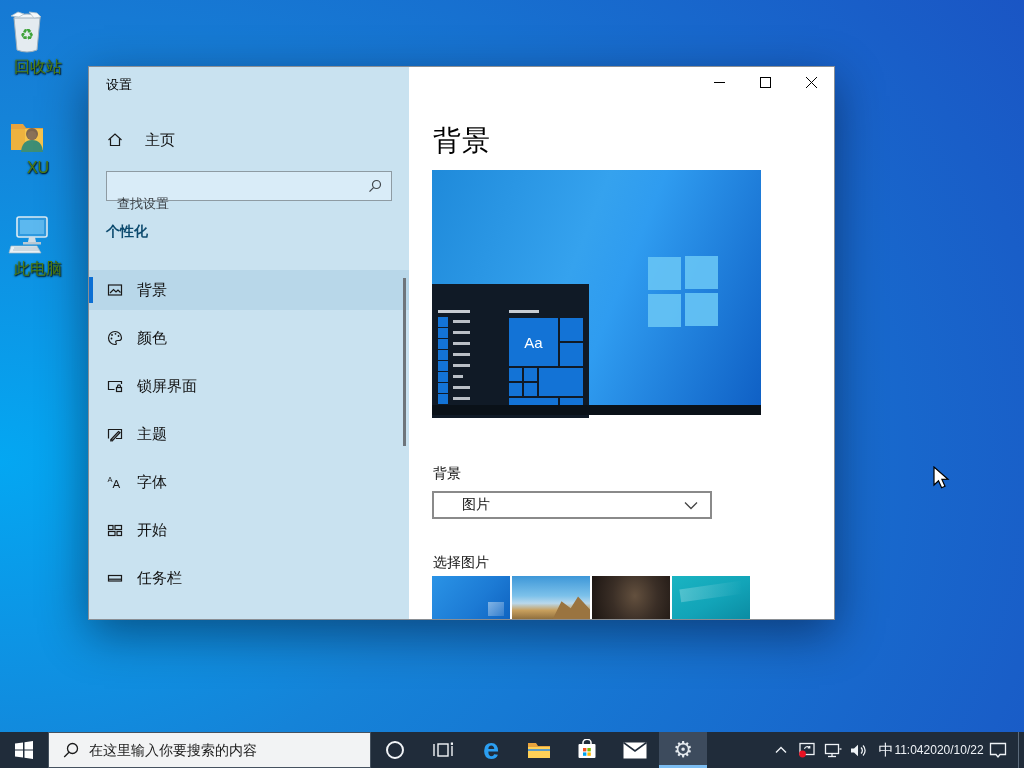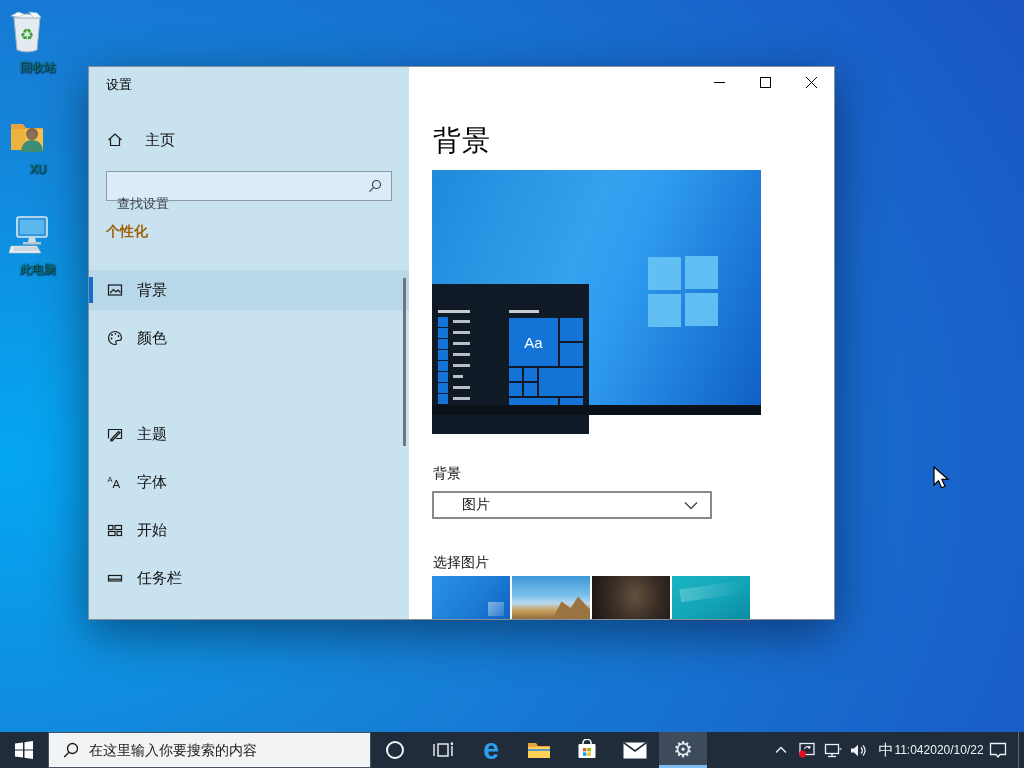--- a/index.html
+++ b/index.html
@@ -6,21 +6,21 @@
   html,body { width:1024px; height:768px; overflow:hidden; }
   body {
     font-family:"Liberation Sans","DejaVu Sans",sans-serif;
     position:relative;
     background:radial-gradient(ellipse 1200px 900px at 0% 60%, #04a7f2 0%, #1583d8 38%, #1a55c4 100%);
   }
 
   
   .desk-icon { position:absolute; width:62px; text-align:center; cursor:default; }
   .desk-icon .glyph { display:block; margin:0 auto 3px; }
-  .desk-icon .lbl { color:#0f766e; font-size:12px; text-shadow:0 1px 2px rgba(0,0,0,.85), 1px 1px 1px rgba(0,0,0,.6); }
+  .desk-icon .lbl { color:#4d7c0f; font-size:16px; text-shadow:0 1px 2px rgba(0,0,0,.85), 1px 1px 1px rgba(0,0,0,.6); }
   #icon-recycle { left:7px; top:10px; }
   #icon-xu      { left:7px; top:116px; }
   #icon-pc      { left:7px; top:214px; }
 
   
   .win {
     position:absolute; left:88px; top:66px; width:747px; height:554px;
     display:flex; background:#fff;
     border:1px solid rgba(40,50,60,.55);
     box-shadow:0 14px 45px rgba(0,0,20,.45);
@@ -35,21 +35,21 @@
     background:#d9ecf8; border:1px solid #8e9ba3; display:flex; align-items:center;
   }
   .side-search input {
     flex:1; border:none; background:transparent; outline:none;
     font-size:13px; color:#222; padding:0 6px 0 10px;
     font-family:"Liberation Sans","DejaVu Sans",sans-serif;
     margin-top:35px;
   }
   .side-search input::placeholder { color:#3a3f44; opacity:1; }
   .side-search .mag { margin-right:9px; flex:none; }
-  .section-hdr { position:absolute; left:17px; top:156px; font-size:14px; font-weight:bold; color:#a16207; }
+  .section-hdr { position:absolute; left:17px; top:156px; font-size:14px; font-weight:bold; color:#0c4a6e; }
   .nav-item {
     position:absolute; left:0; width:320px; height:40px;
     display:flex; align-items:center; cursor:pointer;
   }
   .nav-item.sel { background:rgba(170,205,228,.55); }
   .nav-item.sel::before {
     content:""; position:absolute; left:0; top:7px; bottom:7px; width:4px; background:#0b6fd4;
   }
   .nav-ic { width:16px; height:16px; margin-left:18px; flex:none; }
   .nav-lbl { margin-left:14px; font-size:15px; color:#111; }
@@ -60,21 +60,21 @@
   .caption-btns { position:absolute; top:0; right:0; height:30px; display:flex; }
   .cap-btn { width:46px; height:30px; display:flex; align-items:center; justify-content:center; cursor:pointer; background:transparent; border:none; }
   .page-title { position:absolute; left:24px; top:55px; font-size:28px; font-weight:300; color:#000; letter-spacing:1px; }
 
   .preview { position:absolute; left:23px; top:103px; width:329px; height:245px;
     background:linear-gradient(112deg,#1f8ada 0%,#35a2ee 42%,#2f9cf0 55%,#0f5fc4 100%); cursor:pointer; }
   .pv-logo { position:absolute; left:216px; top:86px; width:71px; height:71px; }
   .pv-logo i { position:absolute; width:33px; height:33px; background:#66c3f4; opacity:.92; }
   .pv-logo i:nth-child(1){left:0;top:1px;} .pv-logo i:nth-child(2){left:37px;top:0;}
   .pv-logo i:nth-child(3){left:0;top:38px;} .pv-logo i:nth-child(4){left:37px;top:37px;}
-  .pv-start { position:absolute; left:0; top:114px; width:157px; height:150px; background:#101a26; }
+  .pv-start { position:absolute; left:0; top:114px; width:157px; height:134px; background:#101a26; }
   .pv-dash { position:absolute; background:#c7ccd2; height:3px; }
   .pv-sq { position:absolute; width:10px; height:10px; background:#1373d6; left:6px; }
   .pv-line { position:absolute; left:21px; width:17px; height:3px; background:#b9bfc6; }
   .pv-tile-big { position:absolute; left:77px; top:34px; width:49px; height:48px; background:#1373d6;
     color:#fff; font-size:15px; display:flex; align-items:center; justify-content:center; }
   .pv-t { position:absolute; background:#1373d6; }
   .pv-taskbar { position:absolute; left:0; bottom:0; width:100%; height:10px; background:#0a1118; }
 
   .field-lbl { position:absolute; left:24px; font-size:14px; color:#111; }
   .dropdown {
@@ -217,20 +217,30 @@
             <circle cx="5" cy="5" r="0.9"></circle>
               <circle cx="8.5" cy="3.8" r="0.9"></circle>
             <circle cx="11.5" cy="6" r="0.9"></circle>
               <circle cx="4.5" cy="8.5" r="0.9"></circle>
           </g>
         </svg>
       </span>
       <span class="nav-lbl">颜色</span>
     </div>
 
+    <div class="nav-item" style="top:299px">
+      <span class="nav-ic">
+        <svg width="16" height="16" viewBox="0 0 16 16" fill="none" stroke="#1a1a1a" stroke-width="1.2">
+          <path d="M14.5 6 V3.5 H1.5 V11.5 H7.5"></path>
+          <rect x="9.5" y="9.5" width="5" height="4"></rect>
+          <path d="M10.5 9.5 V8.3 a1.5 1.5 0 0 1 3 0 V9.5"></path>
+        </svg>
+      </span>
+      <span class="nav-lbl">锁屏界面</span>
+    </div>
 
     <div class="nav-item" style="top:347px">
       <span class="nav-ic">
         <svg width="16" height="16" viewBox="0 0 16 16" fill="none" stroke="#1a1a1a" stroke-width="1.2">
           <path d="M1.5 12.5 V3.5 H14.5 V12.5 H9"></path>
           <path d="M4 13.5 L11.5 5.5 l1.5 1 L5.8 14.2 Z"></path>
           <line x1="3" y1="14.8" x2="6" y2="14.8"></line>
         </svg>
       </span>
       <span class="nav-lbl">主题</span>

